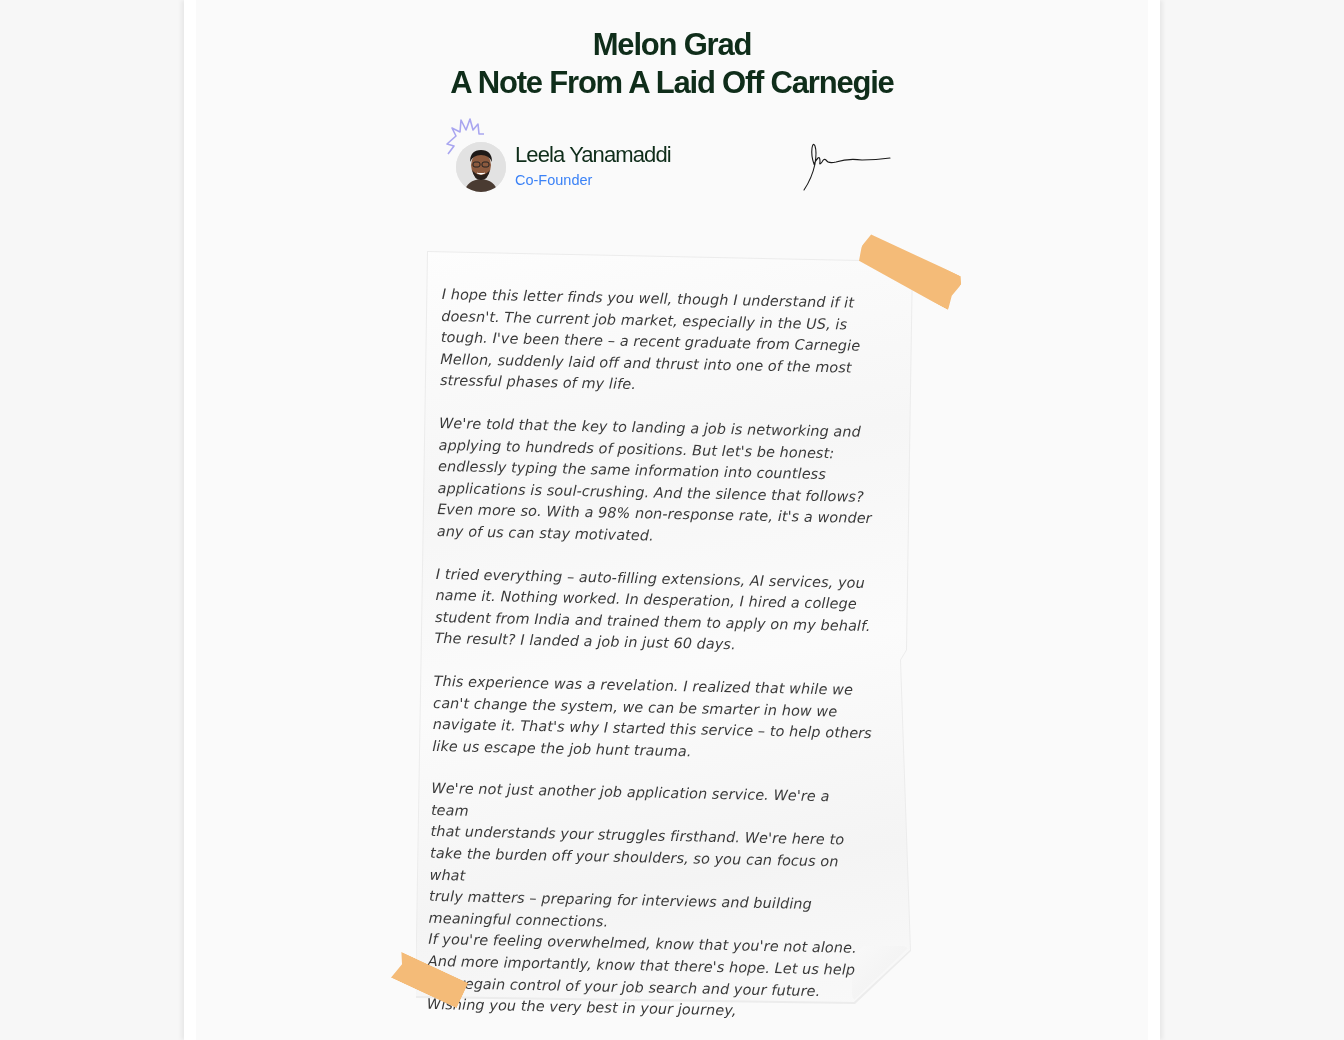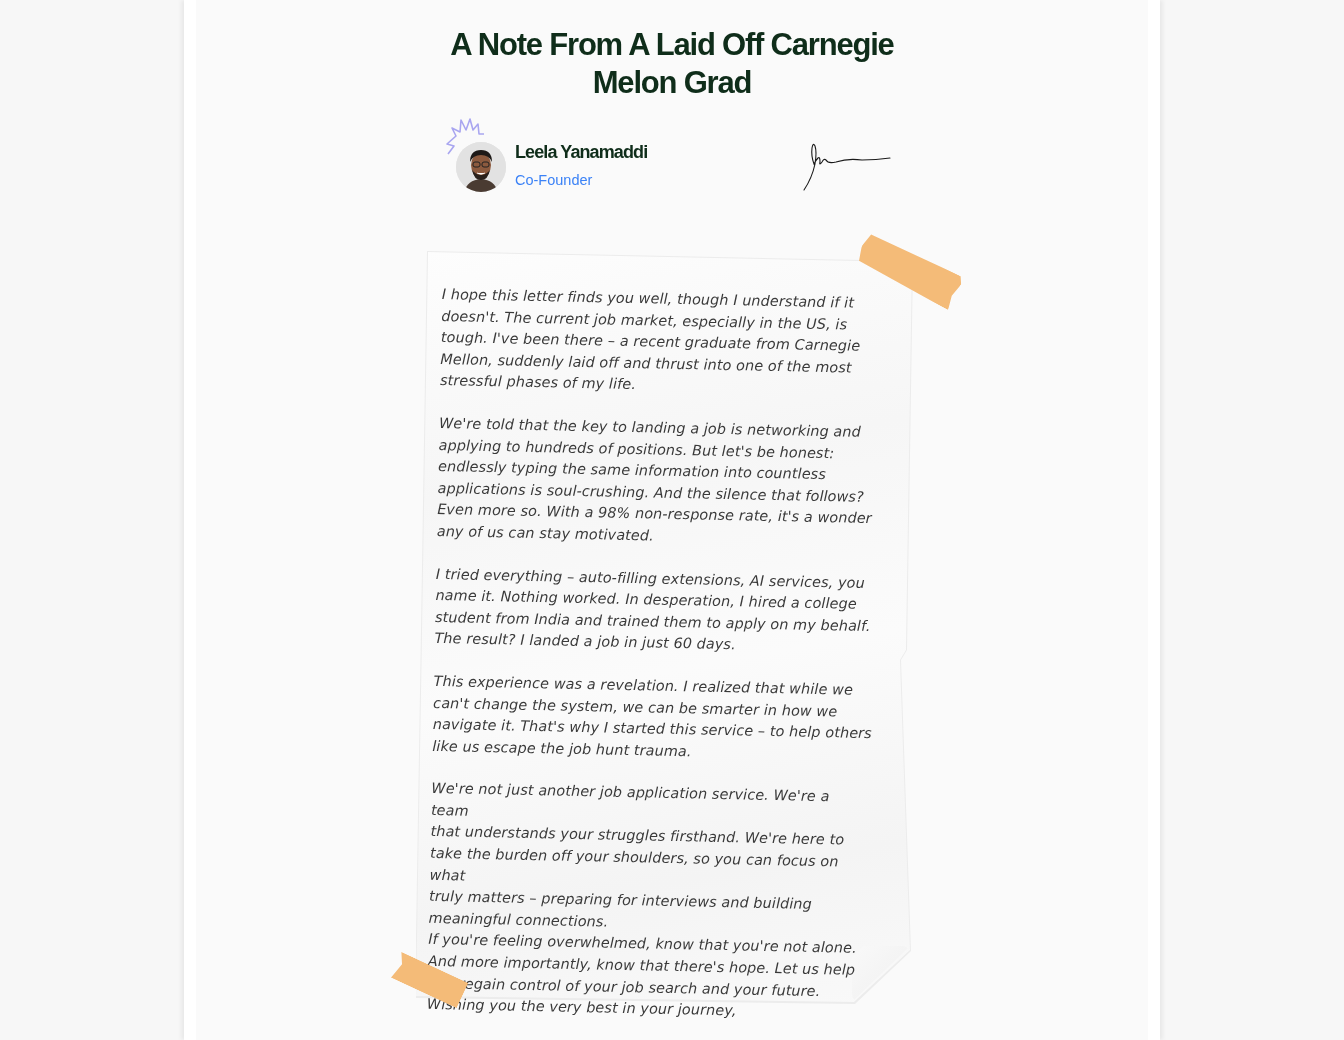--- a/index.html
+++ b/index.html
@@ -29,21 +29,21 @@
   .author {
     position:absolute; left:256px; top:116px; width:460px; height:80px;
   }
   .sparkle { position:absolute; left:4px; top:0; width:42px; height:40px; }
   .avatar {
     position:absolute; left:16px; top:26px; width:50px; height:50px; border-radius:50%;
     background:#e3e3e3; overflow:hidden;
   }
   .author-name {
     position:absolute; left:75px; top:26px;
-    color:#0f2d1a; font-weight:700; font-size:18px; letter-spacing:-0.9px;
+    color:#0f2d1a; font-weight:400; font-size:22px; letter-spacing:-0.9px;
   }
   .author-role {
     position:absolute; left:75px; top:56px;
     color:#3b82f6; font-size:14.5px;
   }
   .signature { position:absolute; left:618px; top:138px; width:90px; height:56px; }
 
   .paper-wrap { position:absolute; left:232px; top:250px; width:500px; height:760px; }
   .paper {
     position:absolute; left:0; top:0; width:500px; height:758px;
@@ -85,22 +85,22 @@
     clip-path: polygon(0 0, 8% 40%, 2% 100%, 100% 100%, 100% 0);
   }
 </style>
 </head>
 <body>
 
 <div class="card">
   <div class="inner"></div>
 
   <h1 class="title" style="margin:0;">
+    <span>Melon Grad</span>
     <span>A Note From A Laid Off Carnegie</span>
-    <span>Melon Grad</span>
   </h1>
 
   <div class="author">
     <svg class="sparkle" viewBox="0 0 42 40">
       <path d="M4 38 L10 30 L3 28 L12 20 L8 12 L16 16 L17 4 L22 14 L26 3 L29 14 L34 8 L35 18 L40 18" fill="none" stroke="#a9a6f0" stroke-width="1.6" stroke-linejoin="round"></path>
     </svg>
     <div class="avatar">
       <svg width="50" height="50" viewBox="0 0 50 50">
         <rect width="50" height="50" fill="#e2e2e2"></rect>
         <path d="M8 52 Q10 38 25 37 Q40 38 42 52 Z" fill="#4a3b32"></path>

